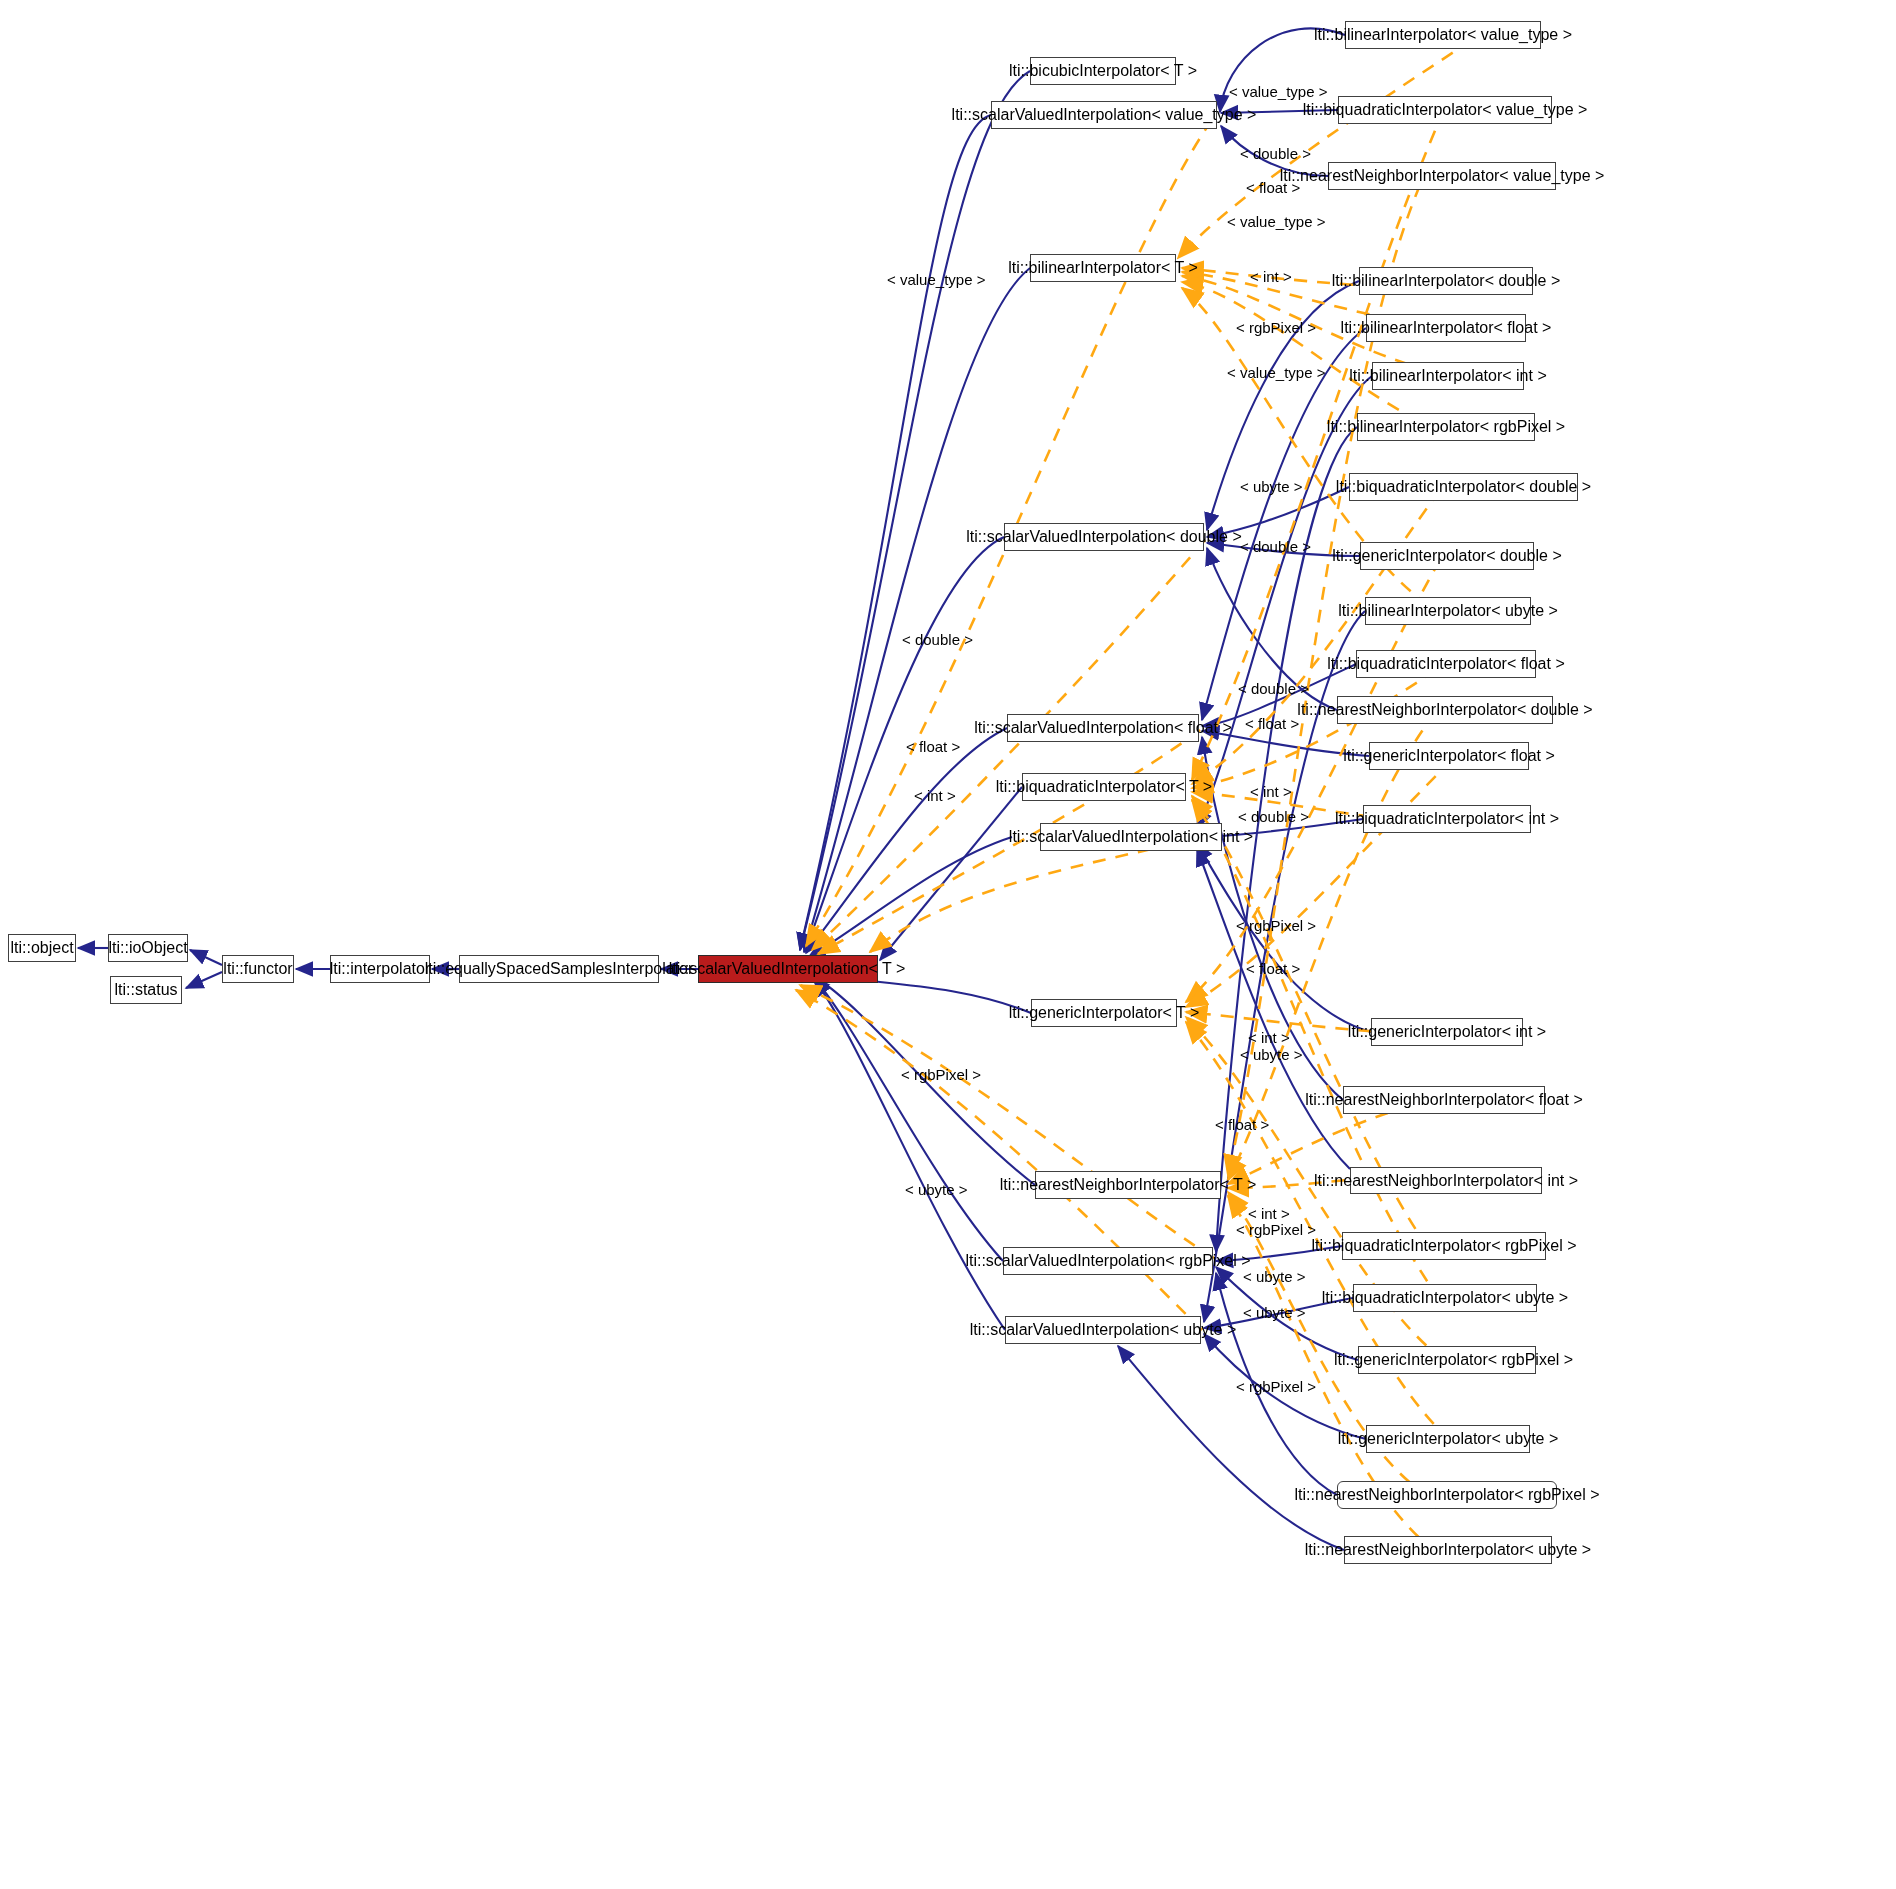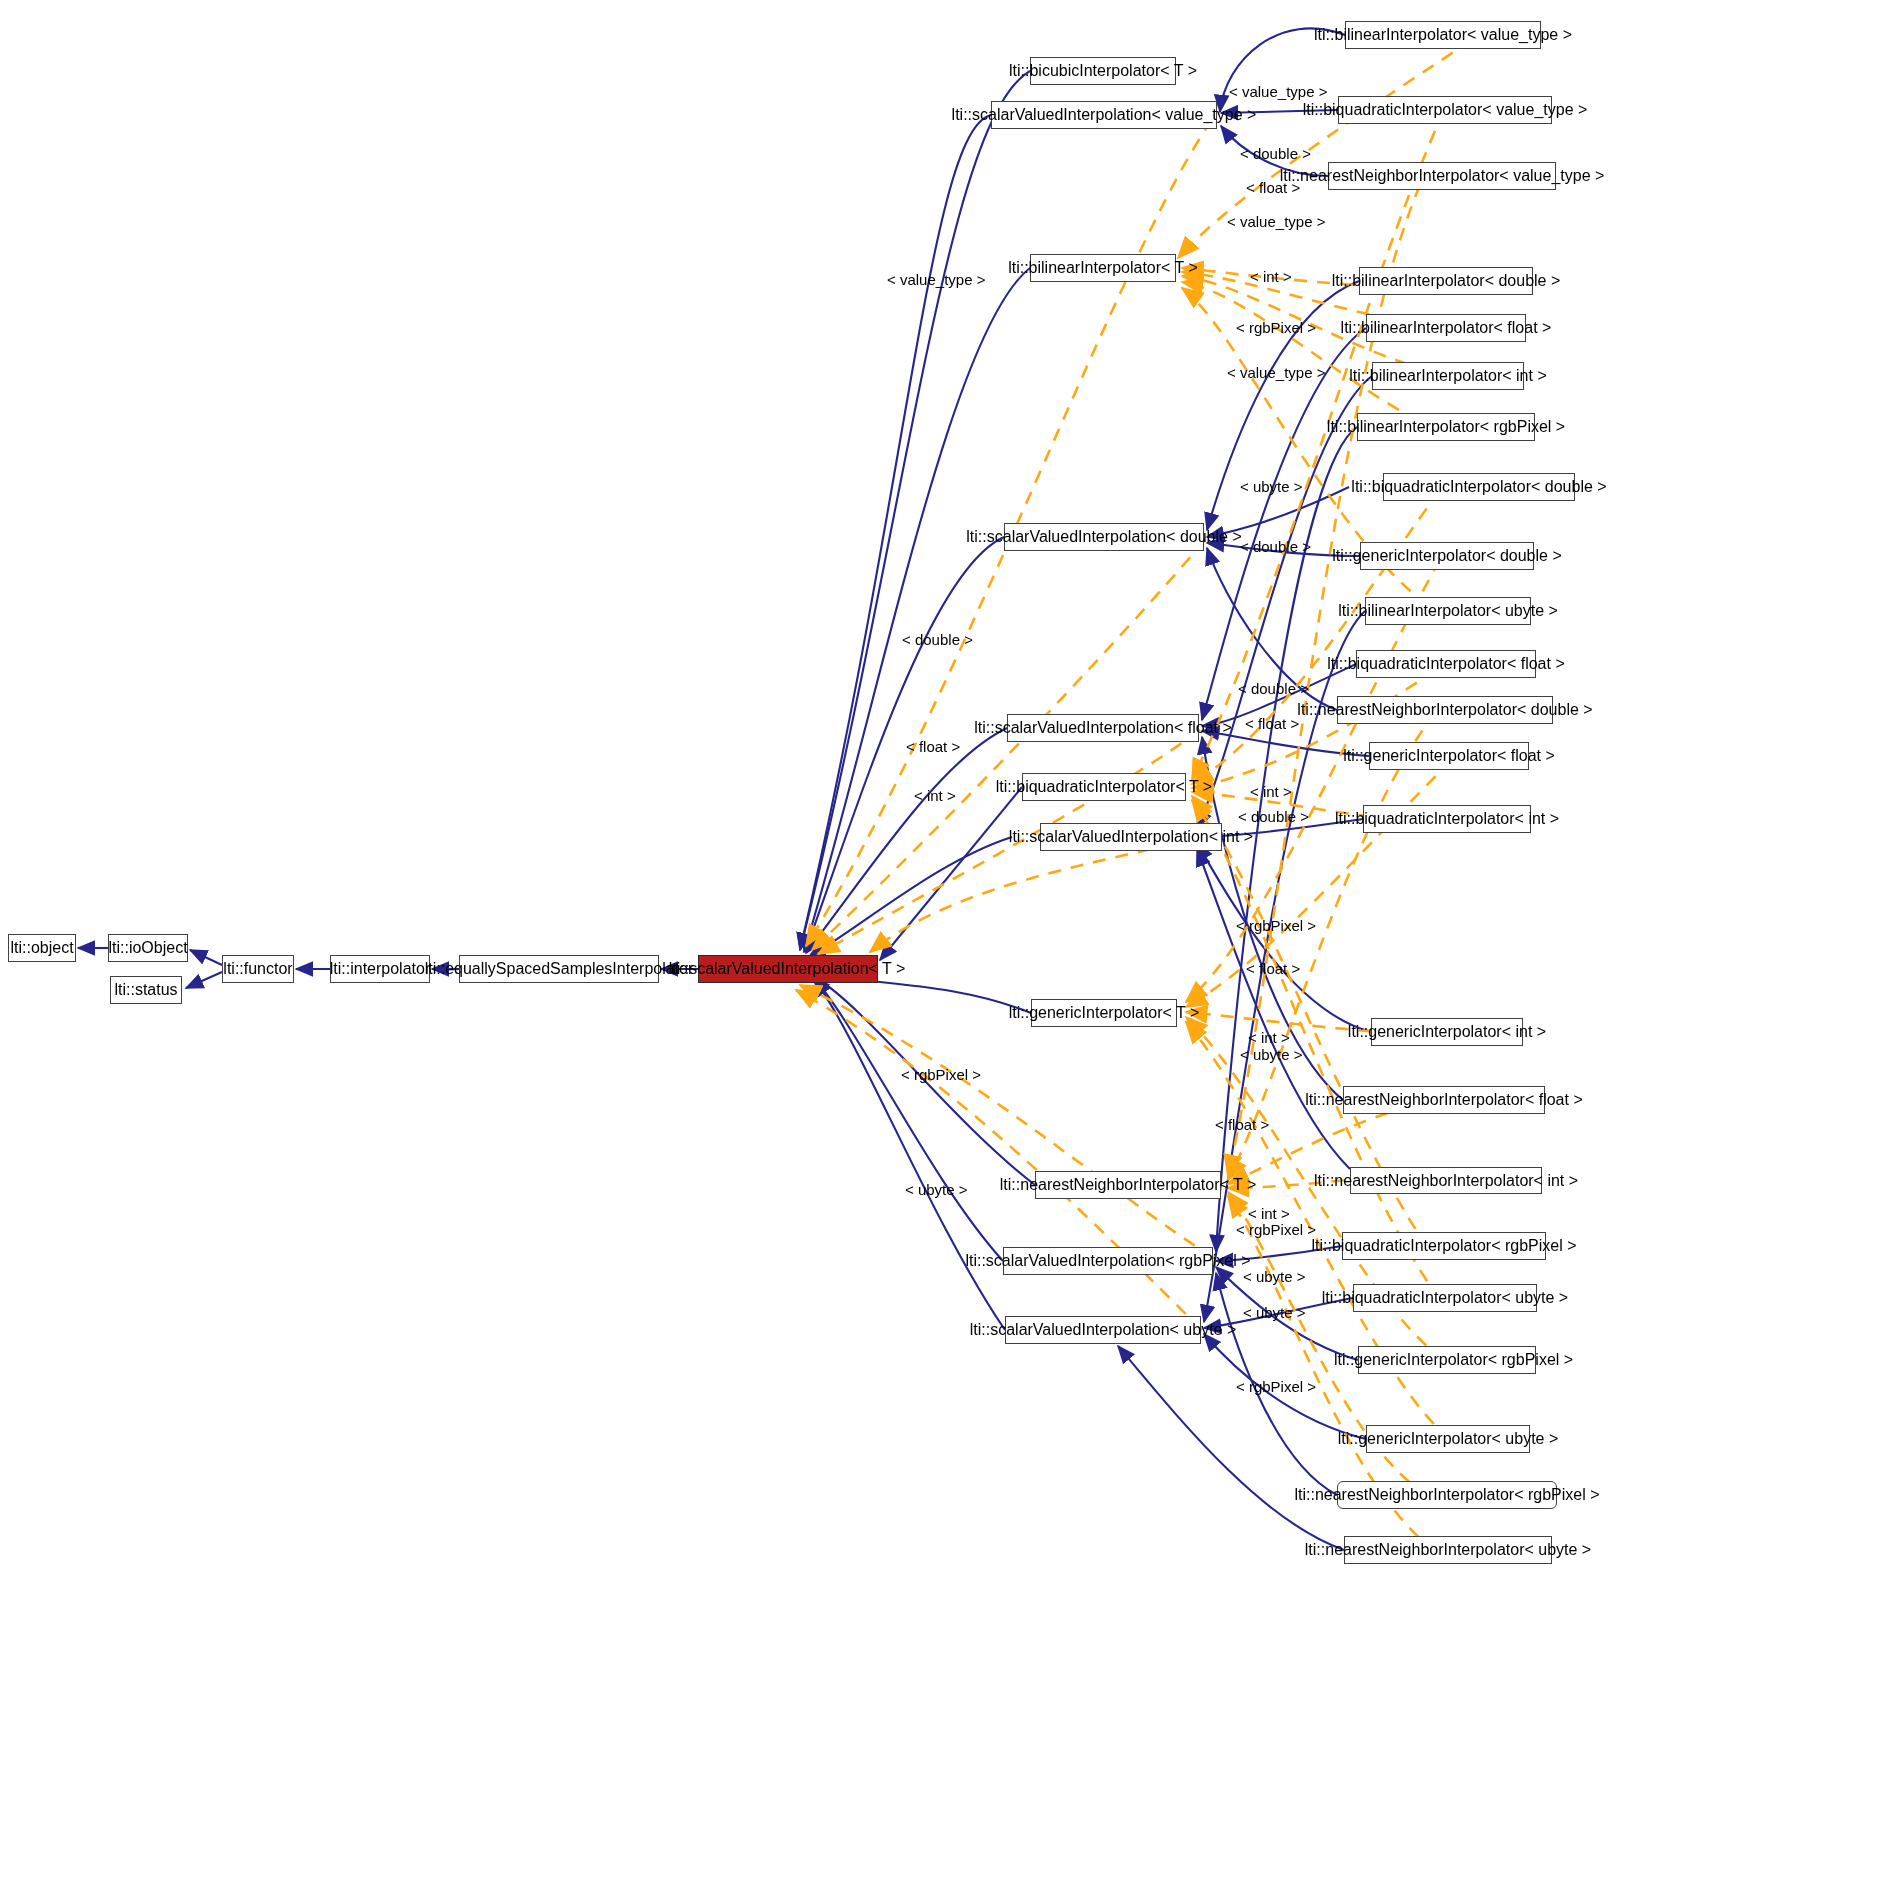--- a/index.html
+++ b/index.html
@@ -184,21 +184,21 @@
       </div>
       <div class="node" style="left: 1366px; top: 314px; width: 160px; height: 28px;">
         <span>lti::bilinearInterpolator&lt; float &gt;</span>
       </div>
       <div class="node" style="left: 1372px; top: 362px; width: 152px; height: 28px;">
         <span>lti::bilinearInterpolator&lt; int &gt;</span>
       </div>
       <div class="node" style="left: 1357px; top: 413px; width: 178px; height: 28px;">
         <span>lti::bilinearInterpolator&lt; rgbPixel &gt;</span>
       </div>
-      <div class="node" style="left: 1349px; top: 473px; width: 192px; height: 28px; margin-left: 34px;">
+      <div class="node" style="left: 1349px; top: 473px; width: 229px; height: 28px;">
         <span>lti::biquadraticInterpolator&lt; double &gt;</span>
       </div>
       <div class="node" style="left: 1004px; top: 523px; width: 200px; height: 28px;">
         <span>lti::scalarValuedInterpolation&lt; double &gt;</span>
       </div>
       <div class="node" style="left: 1360px; top: 542px; width: 174px; height: 28px;">
         <span>lti::genericInterpolator&lt; double &gt;</span>
       </div>
       <div class="node" style="left: 1365px; top: 597px; width: 166px; height: 28px;">
         <span>lti::bilinearInterpolator&lt; ubyte &gt;</span>

